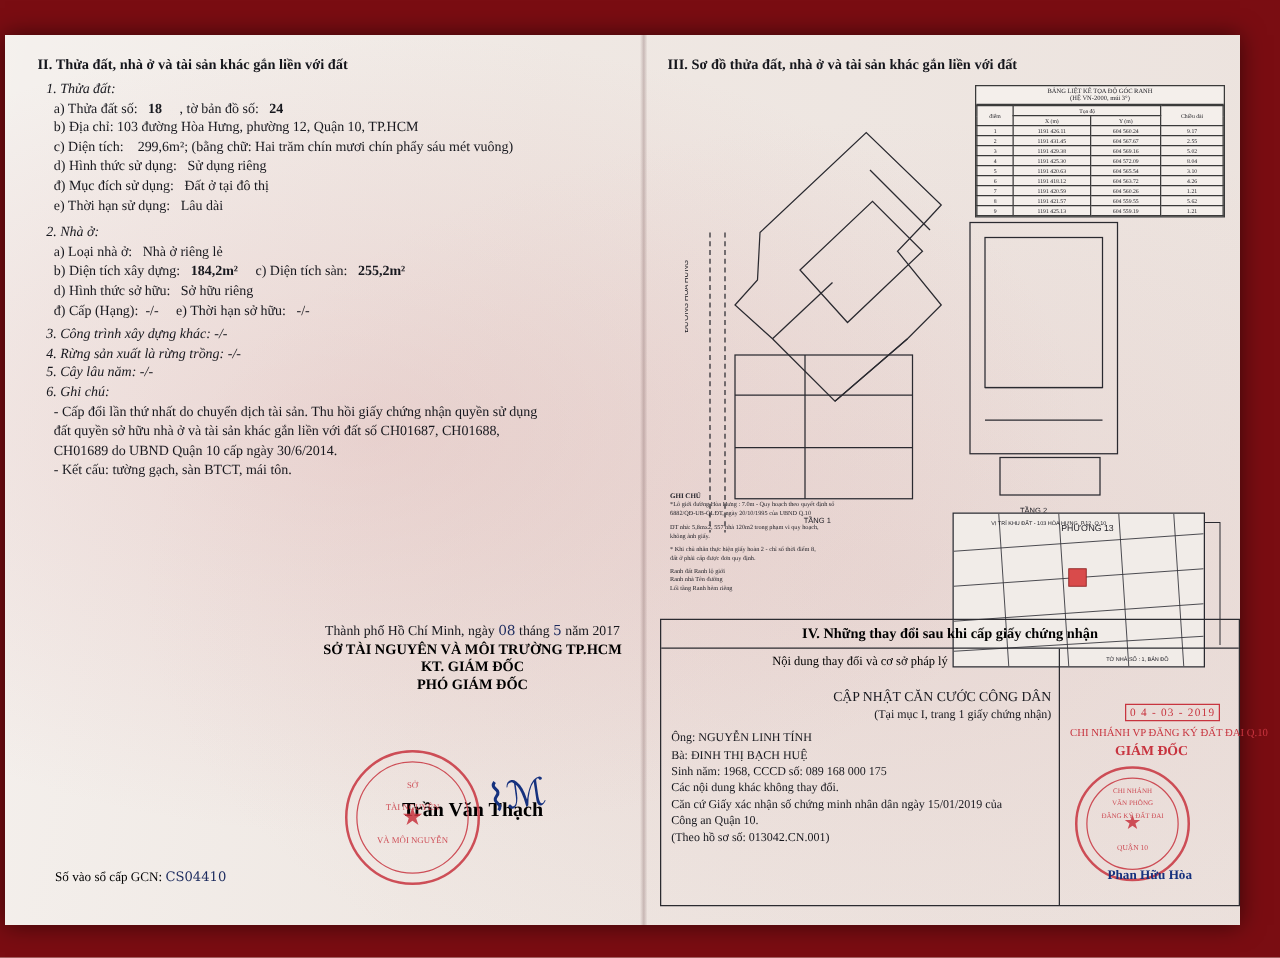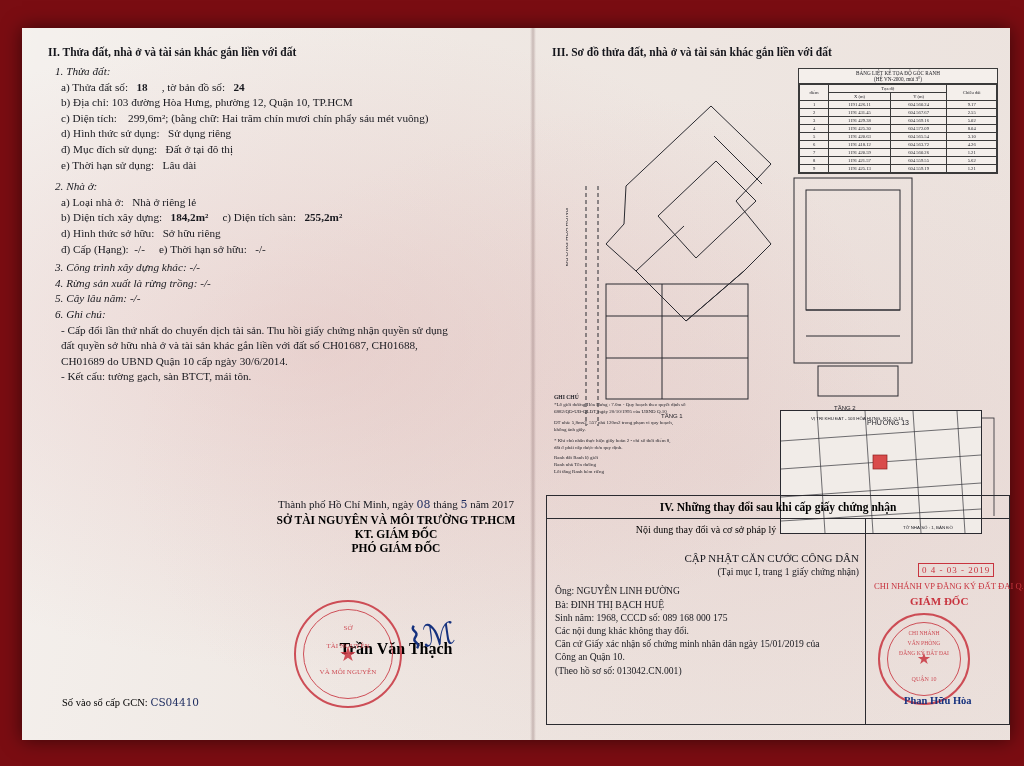--- a/index.html
+++ b/index.html
@@ -7,21 +7,21 @@
     width:1024px;height:766px;overflow:hidden;
     background:#7a0d12;
     font-family:"Liberation Serif", serif;
   }
   #page{
     position:relative;width:1024px;height:766px;
     background:#7a0d12;
   }
   
   .paper{
-    position:absolute;left:22px;top:28px;width:988px;height:712px;
+    position:absolute;left:4px;top:28px;width:988px;height:712px;
     background:#efe9e4;
     box-shadow:0 0 18px rgba(0,0,0,.55);
   }
   .paper:before{ 
     content:"";position:absolute;inset:0;
     background:
       radial-gradient(ellipse at 30% 45%, rgba(216,160,160,.30) 0%, rgba(216,160,160,0) 58%),
       radial-gradient(ellipse at 72% 62%, rgba(214,170,170,.22) 0%, rgba(214,170,170,0) 60%),
       linear-gradient(100deg, rgba(255,255,255,.35) 0%, rgba(240,226,222,.15) 40%, rgba(226,206,202,.25) 100%);
     pointer-events:none;
@@ -366,21 +366,21 @@
       <div class="hdr">
         <span>IV.</span>&nbsp;
         <span>Những thay đổi sau khi cấp giấy chứng nhận</span>
       </div>
       <div class="cols">
         <div class="c1">
           <div class="colhead">Nội dung thay đổi và cơ sở pháp lý</div>
           <div class="c1body">
             <div class="ctr ttl" style="margin-top:10px;">CẬP NHẬT CĂN CƯỚC CÔNG DÂN</div>
             <div class="ctr">(Tại mục I, trang 1 giấy chứng nhận)</div>
-            <div style="margin-top:6px;">Ông: NGUYỄN LINH ĐƯỜNG</div>
+            <div style="margin-top:6px;">Ông: NGUYỄN LINH TÍNH</div>
             <div>Bà: ĐINH THỊ BẠCH HUỆ</div>
             <div>Sinh năm: 1968, CCCD số: 089 168 000 175</div>
             <div>Các nội dung khác không thay đổi.</div>
             <div>Căn cứ Giấy xác nhận số chứng minh nhân dân ngày 15/01/2019 của</div>
             <div>Công an Quận 10.</div>
             <div>(Theo hồ sơ số: 013042.CN.001)</div>
           </div>
         </div>
         <div class="c2">
           <div class="stampdate">0 4 - 03 - 2019</div>

